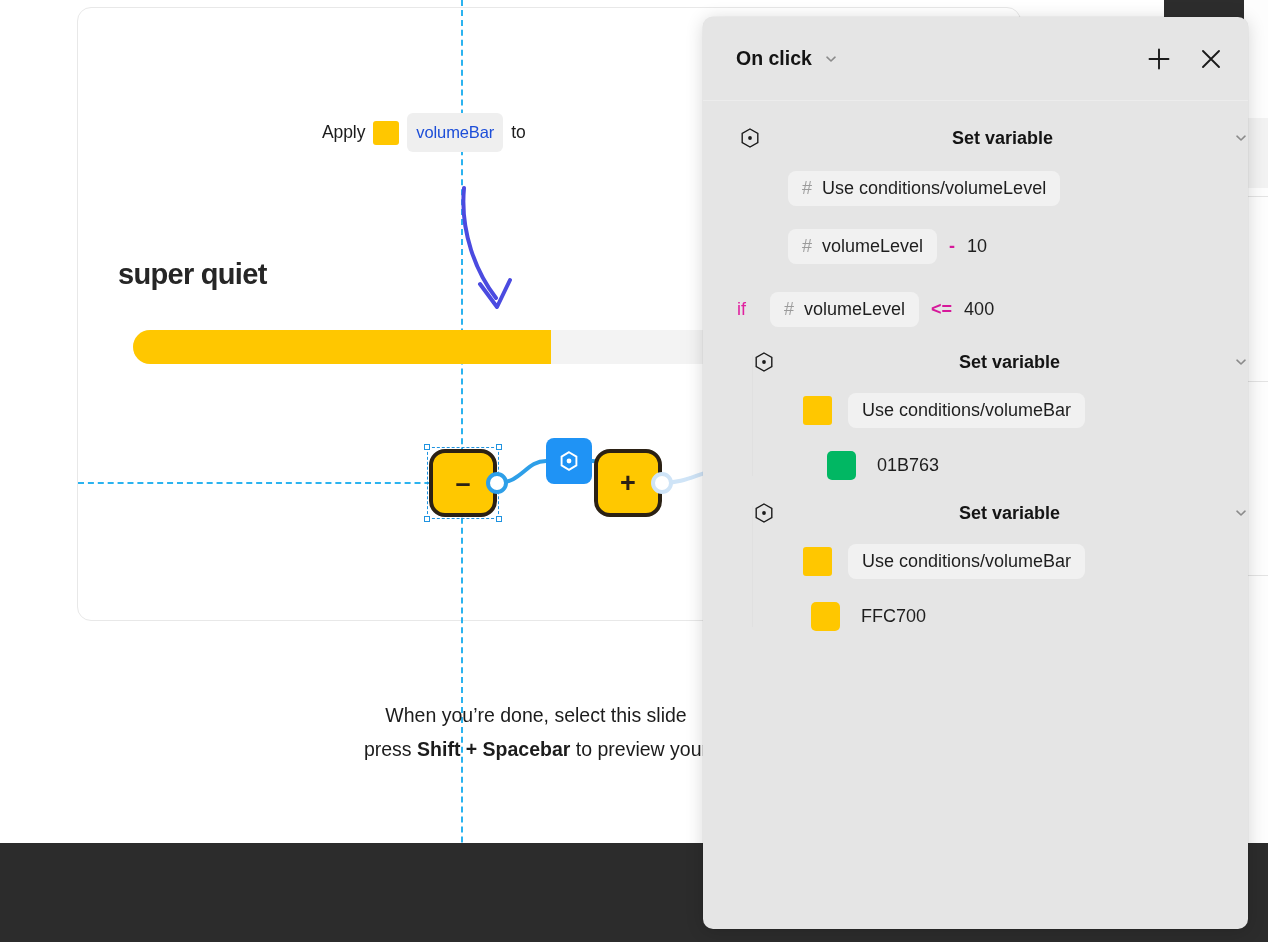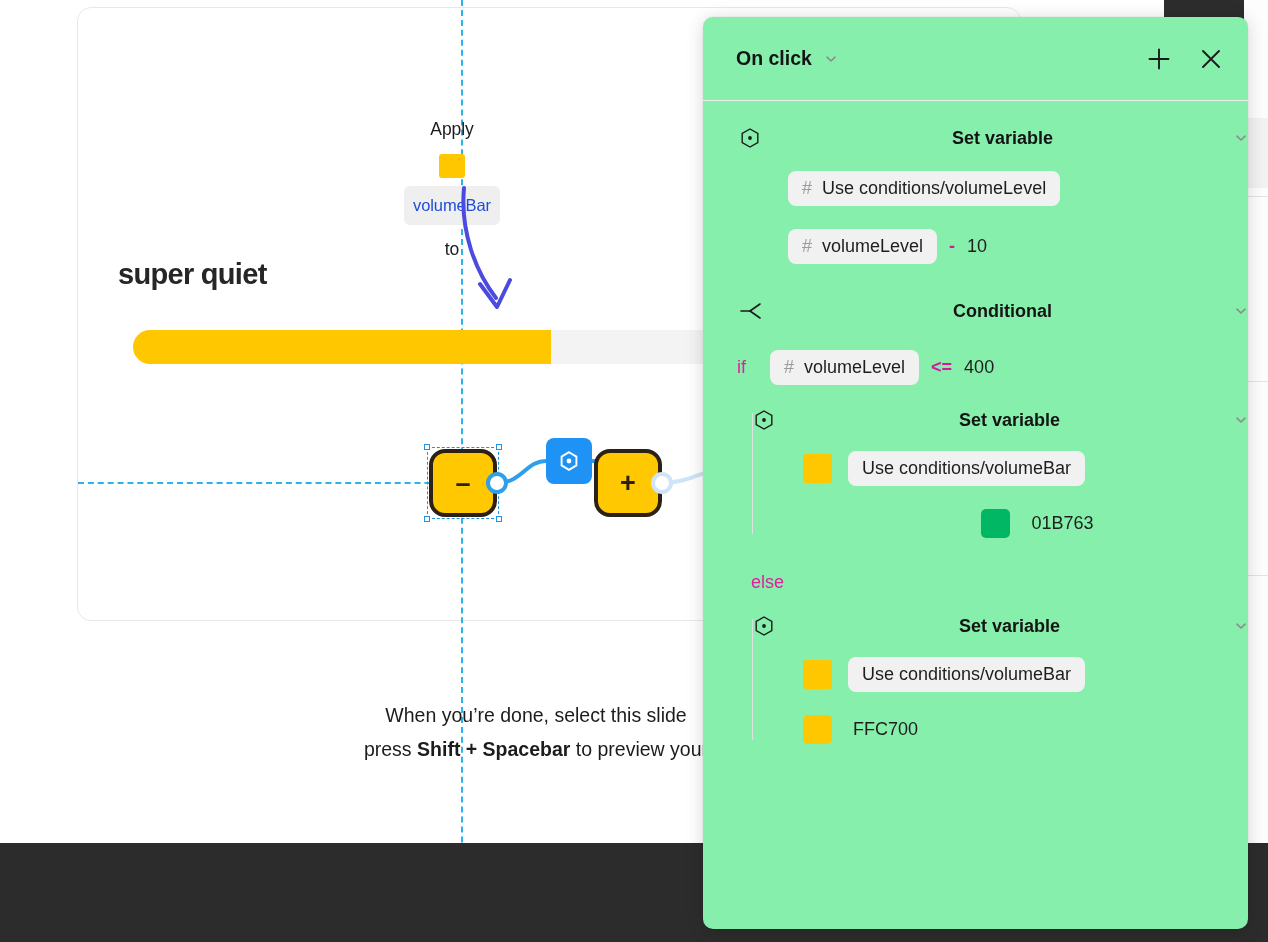--- a/index.html
+++ b/index.html
@@ -40,21 +40,21 @@
     position: absolute; left: 78px; top: 482px; width: 392px; height: 0;
     border-top: 2px dashed #2bb3ef;
   }
 
   
   .callout {
     position: absolute; left: 322px; top: 113px; width: 260px;
     font-size: 17.5px; color: #1c1c1c; line-height: 33px;
     letter-spacing: -0.1px;
   }
-  .callout .row { display: flex; align-items: center; gap: 8px; white-space: nowrap; flex-direction: column; }
+  .callout .row { display: flex; align-items: center; gap: 8px; white-space: nowrap; }
   .swatch-inline {
     display: inline-block; width: 26px; height: 24px; background: #FFC700;
     border-radius: 3px; flex: none;
   }
   .chip-inline {
     display: inline-block; background: #efefef; border-radius: 6px;
     padding: 3px 9px; font-size: 16.5px; color: #1d4ed8;
   }
 
   
@@ -123,21 +123,21 @@
 
   
   .bottom-bar {
     position: absolute; left: 0; top: 843px; width: 1268px; height: 99px;
     background: #2c2c2c;
   }
 
   
   .panel {
     position: absolute; left: 703px; top: 17px; width: 545px; height: 912px;
-    background: #86efac; border-radius: 10px;
+    background: #e5e5e5; border-radius: 10px;
     box-shadow: 0 2px 18px rgba(0,0,0,0.16), 0 0 0 0.5px rgba(0,0,0,0.06);
     overflow: hidden;
   }
   .panel-head {
     position: relative; height: 84px; border-bottom: 1px solid #ececec;
     display: flex; align-items: center; padding: 0 22px 0 33px;
   }
   .panel-title { font-size: 19.5px; font-weight: bold; color: #141414; }
   .caret { margin-left: 12px; display: inline-flex; }
   .head-actions { margin-left: auto; display: flex; align-items: center; gap: 22px; }
@@ -296,35 +296,20 @@
         <div class="row-line" style="margin-top:23px;">
           <span class="chip">
             <span class="hash">#</span>
             <span>volumeLevel</span>
           </span>
           <span class="op">-</span>
           <span class="num">10</span>
         </div>
       </div>
 
-      <div class="block-row" style="margin-top:36px;">
-        <span class="block-icon">
-          <svg width="24" height="22" viewBox="0 0 24 22">
-            <path d="M2 11 L11 11" stroke="#1b1b1b" stroke-width="1.6" stroke-linecap="round"></path>
-            <path d="M11 11 L21 4" stroke="#1b1b1b" stroke-width="1.6" stroke-linecap="round"></path>
-            <path d="M11 11 L21 18" stroke="#1b1b1b" stroke-width="1.6" stroke-linecap="round"></path>
-          </svg>
-        </span>
-        <span class="block-title">Conditional</span>
-        <span class="caret">
-          <svg width="14" height="14" viewBox="0 0 14 14">
-              <path d="M3 5.2 L7 9 L11 5.2" stroke="#8b8b8b" stroke-width="1.6" fill="none" stroke-linecap="round" stroke-linejoin="round"></path>
-            </svg>
-        </span>
-      </div>
 
       <div class="row-line" style="margin:28px 0 0 34px;">
         <span class="kw">if</span>
         <span class="chip" style="margin-left:12px;">
           <span class="hash">#</span>
           <span>volumeLevel</span>
         </span>
         <span class="op">&lt;=</span>
         <span class="num">400</span>
       </div>
@@ -344,30 +329,27 @@
               </svg>
           </span>
         </div>
         <div style="margin:20px 0 0 50px;">
           <div class="row-line">
             <span class="swatch" style="background:#FFC700;"></span>
             <span class="chip" style="margin-left:4px;">
               <span>Use conditions/volumeBar</span>
             </span>
           </div>
-          <div class="row-line" style="margin-top:23px; margin-left:24px;justify-content:center;">
+          <div class="row-line" style="margin-top:23px; margin-left:24px;">
             <span class="swatch rounded" style="background:#01B763;"></span>
             <span class="num" style="margin-left:9px;">01B763</span>
           </div>
         </div>
       </div>
 
-      <div style="margin:34px 0 0 48px;">
-        <span class="kw">else</span>
-      </div>
 
       <div class="branch" style="margin-top:22px;">
         <div class="block-row" style="padding-left:0;">
           <span class="block-icon">
             <svg width="22" height="22" viewBox="0 0 22 22">
               <path d="M11 2 L18.8 6.5 L18.8 15.5 L11 20 L3.2 15.5 L3.2 6.5 Z" fill="none" stroke="#1b1b1b" stroke-width="1.4"></path>
               <circle cx="11" cy="11" r="1.9" fill="#1b1b1b"></circle>
             </svg>
           </span>
           <span class="block-title">Set variable</span>
@@ -377,21 +359,21 @@
               </svg>
           </span>
         </div>
         <div style="margin:20px 0 0 50px;">
           <div class="row-line">
             <span class="swatch" style="background:#FFC700;"></span>
             <span class="chip" style="margin-left:4px;">
               <span>Use conditions/volumeBar</span>
             </span>
           </div>
-          <div class="row-line" style="margin-top:23px; ">
+          <div class="row-line" style="margin-top:23px; margin-left:8px;">
             <span class="swatch rounded" style="background:#FFC700;"></span>
             <span class="num" style="margin-left:9px;">FFC700</span>
           </div>
         </div>
       </div>
 
     </div>
   </div>
 
 </div>

